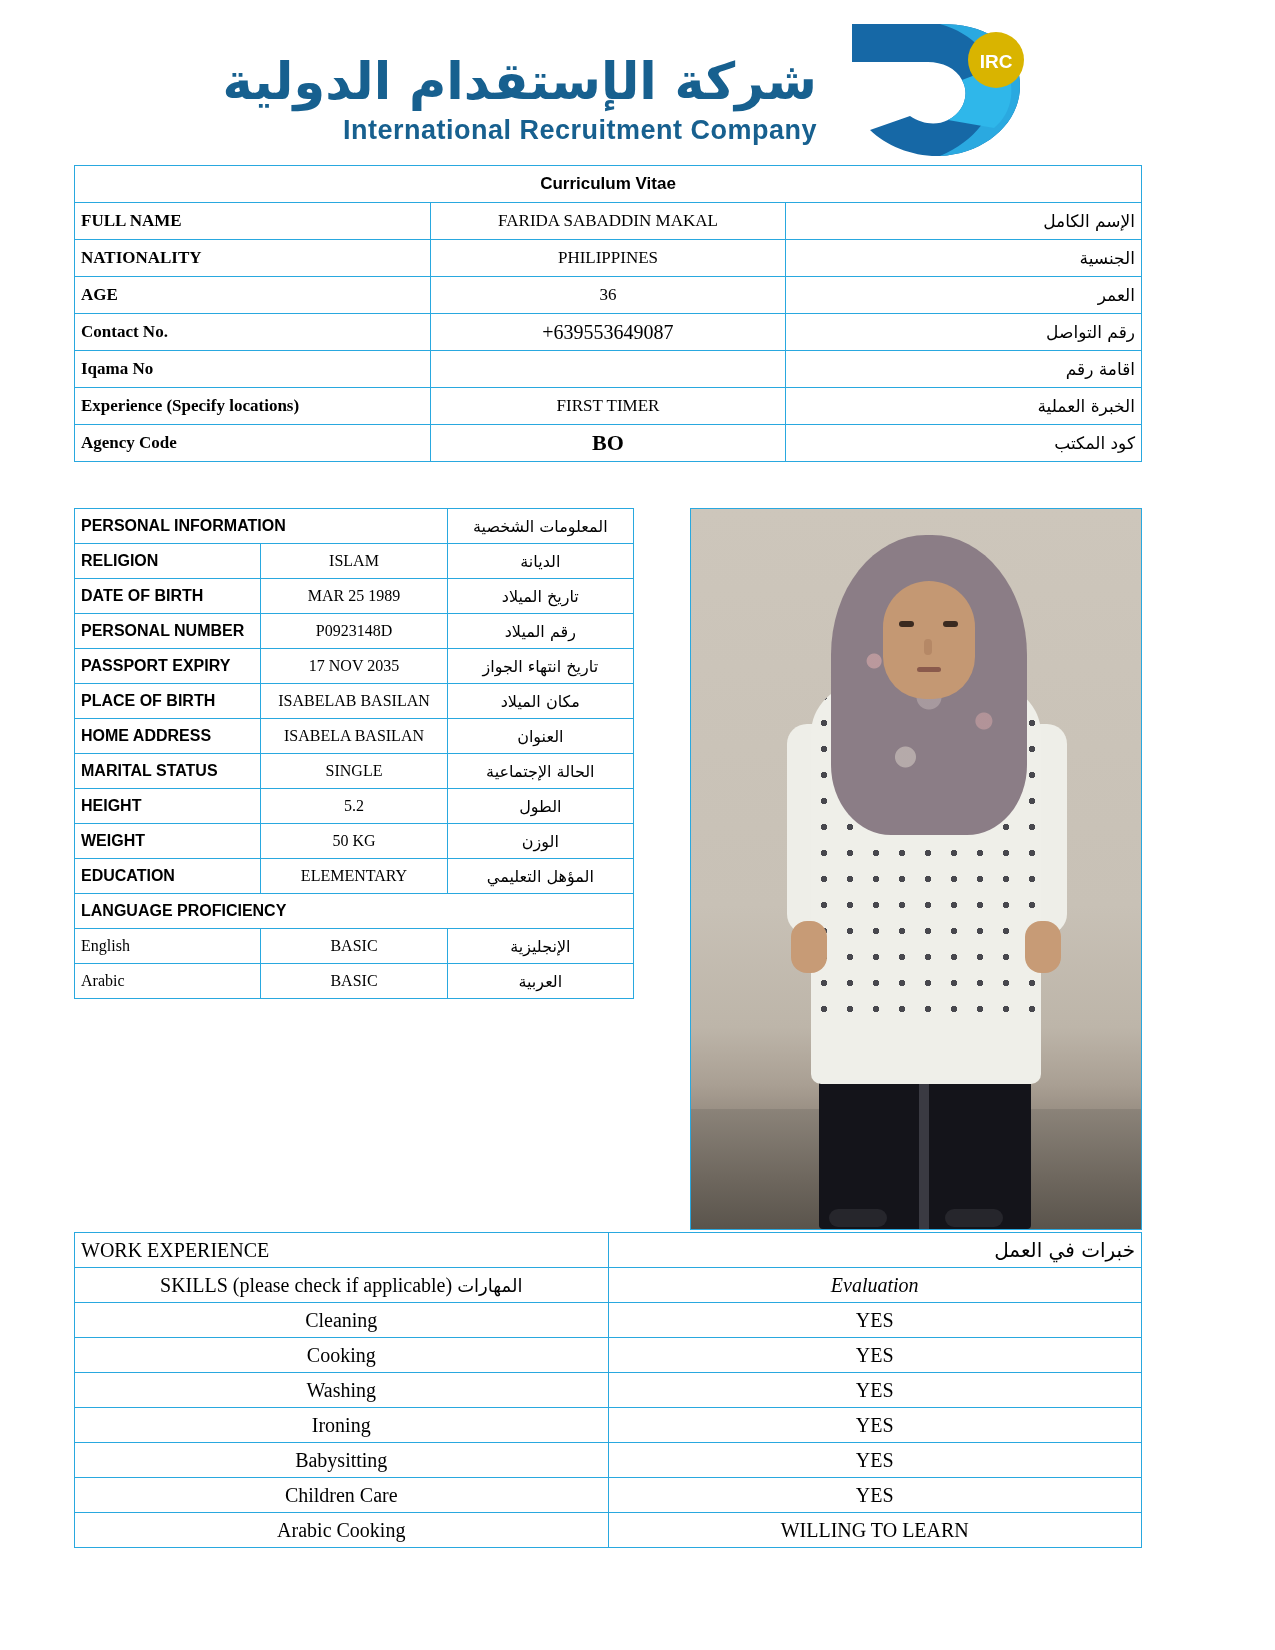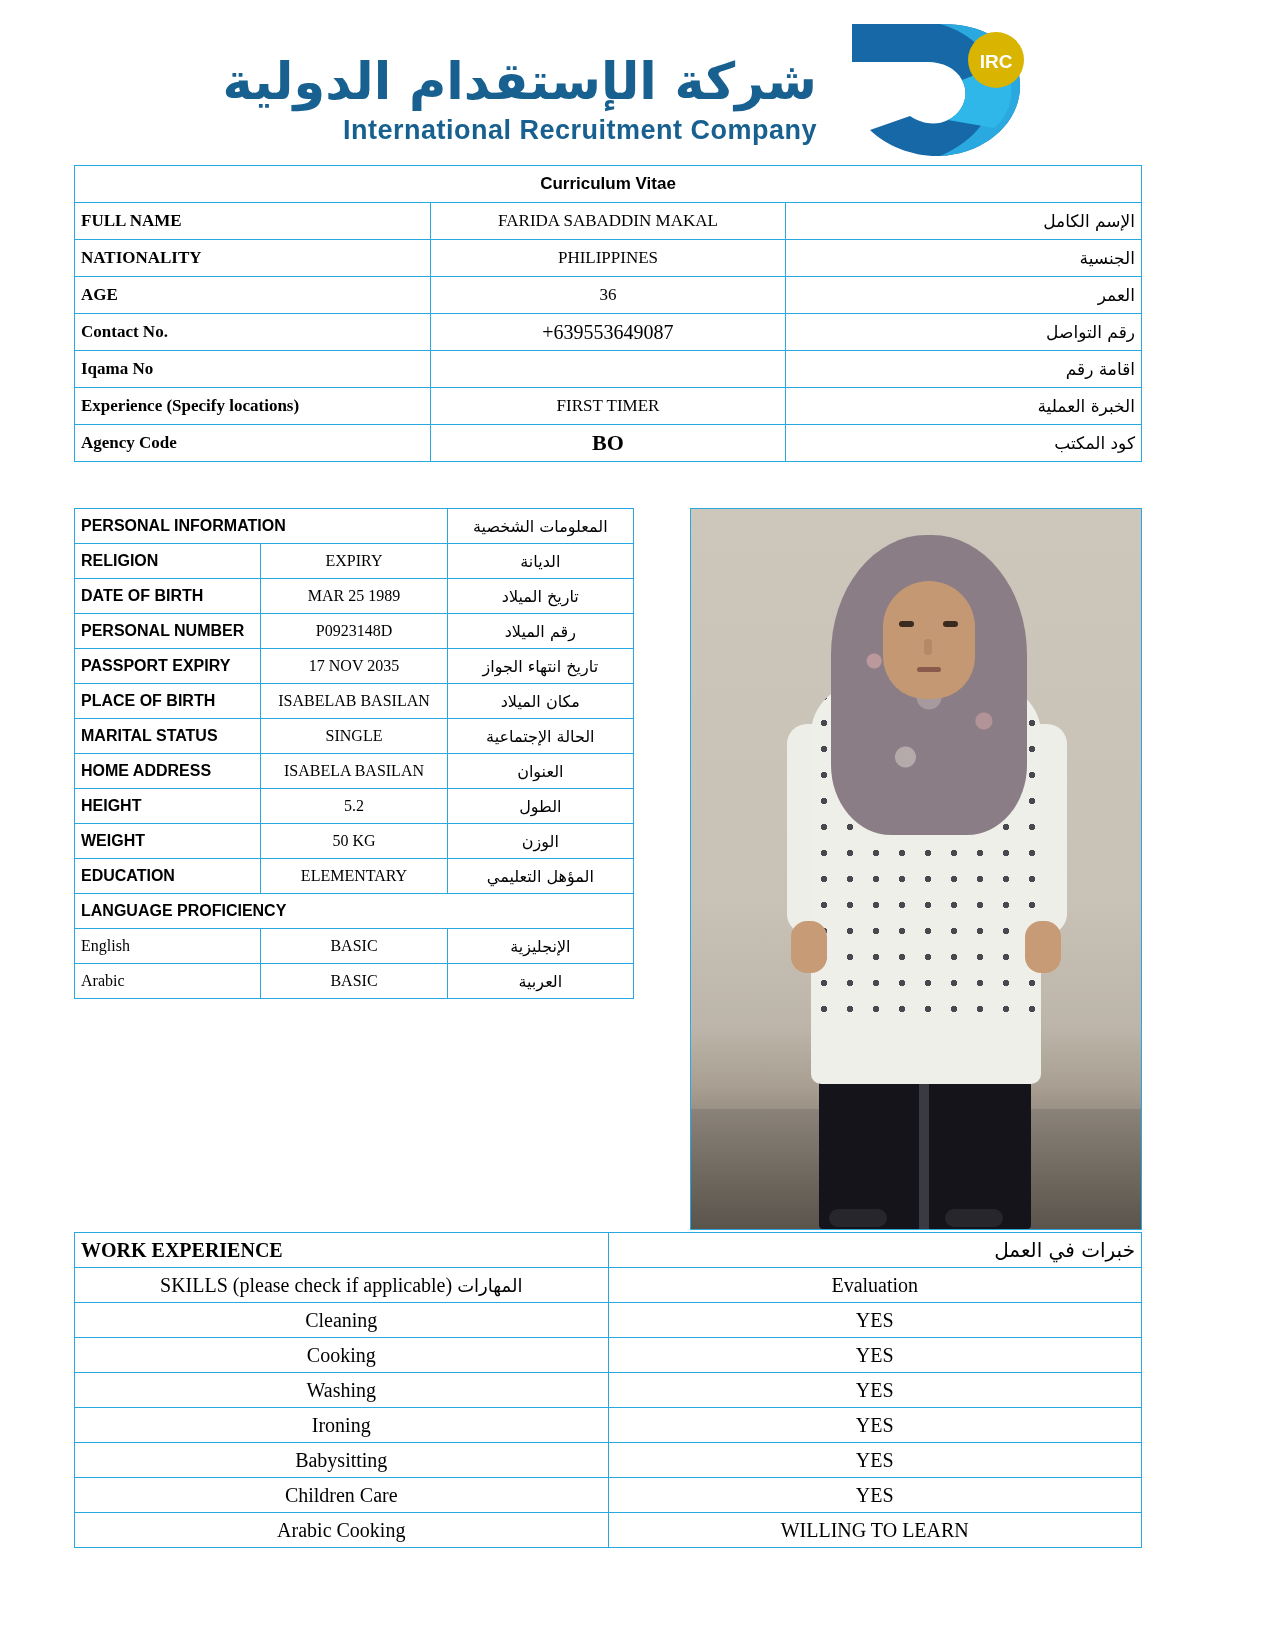--- a/index.html
+++ b/index.html
@@ -292,36 +292,36 @@
     position: absolute;
     left: 74px;
     top: 1232px;
     width: 1068px;
   }
   .we-table td { height: 34px; font-size: 20px; }
   .we-head-left {
     padding-left: 10px;
     font-size: 22px;
     text-align: left;
-    font-weight: bold;
   }
   .we-head-right {
     font-family: "DejaVu Sans", sans-serif;
     direction: rtl;
     text-align: right;
     padding-right: 12px;
     font-size: 18px;
   }
   .we-skill-head {
     text-align: center;
     font-size: 22px;
   }
   .we-eval-head {
     text-align: center;
     font-size: 22px;
+    font-style: italic;
   }
   .we-skill {
     width: 585px;
     text-align: center;
     font-size: 20px;
   }
   .we-eval {
     text-align: center;
     font-size: 20px;
   }
@@ -396,21 +396,21 @@
     </table>
 
   <table class="tbl pi-table">
     <tbody>
         <tr>
       <td class="pi-head" colspan="2">PERSONAL INFORMATION</td>
       <td class="pi-head-ar">المعلومات الشخصية</td>
     </tr>
     <tr>
       <td class="pi-label">RELIGION</td>
-      <td class="pi-value">EXPIRY</td>
+      <td class="pi-value">ISLAM</td>
       <td class="pi-ar ar-c">الديانة</td>
     </tr>
     <tr>
       <td class="pi-label">DATE OF BIRTH</td>
       <td class="pi-value">MAR 25 1989</td>
       <td class="pi-ar ar-c">تاريخ الميلاد</td>
     </tr>
     <tr>
       <td class="pi-label">PERSONAL NUMBER</td>
       <td class="pi-value">P0923148D</td>
@@ -420,28 +420,28 @@
       <td class="pi-label">PASSPORT EXPIRY</td>
       <td class="pi-value">17 NOV 2035</td>
       <td class="pi-ar ar-c">تاريخ انتهاء الجواز</td>
     </tr>
     <tr>
       <td class="pi-label">PLACE OF BIRTH</td>
       <td class="pi-value two-line">ISABELAB BASILAN</td>
       <td class="pi-ar ar-c">مكان الميلاد</td>
     </tr>
     <tr>
+      <td class="pi-label">HOME ADDRESS</td>
+      <td class="pi-value">ISABELA BASILAN</td>
+      <td class="pi-ar ar-c">العنوان</td>
+    </tr>
+    <tr>
       <td class="pi-label">MARITAL STATUS</td>
       <td class="pi-value">SINGLE</td>
       <td class="pi-ar ar-c">الحالة الإجتماعية</td>
-    </tr>
-    <tr>
-      <td class="pi-label">HOME ADDRESS</td>
-      <td class="pi-value">ISABELA BASILAN</td>
-      <td class="pi-ar ar-c">العنوان</td>
     </tr>
     <tr>
       <td class="pi-label">HEIGHT</td>
       <td class="pi-value">5.2</td>
       <td class="pi-ar ar-c">الطول</td>
     </tr>
     <tr>
       <td class="pi-label">WEIGHT</td>
       <td class="pi-value">50 KG</td>
       <td class="pi-ar ar-c">الوزن</td>

